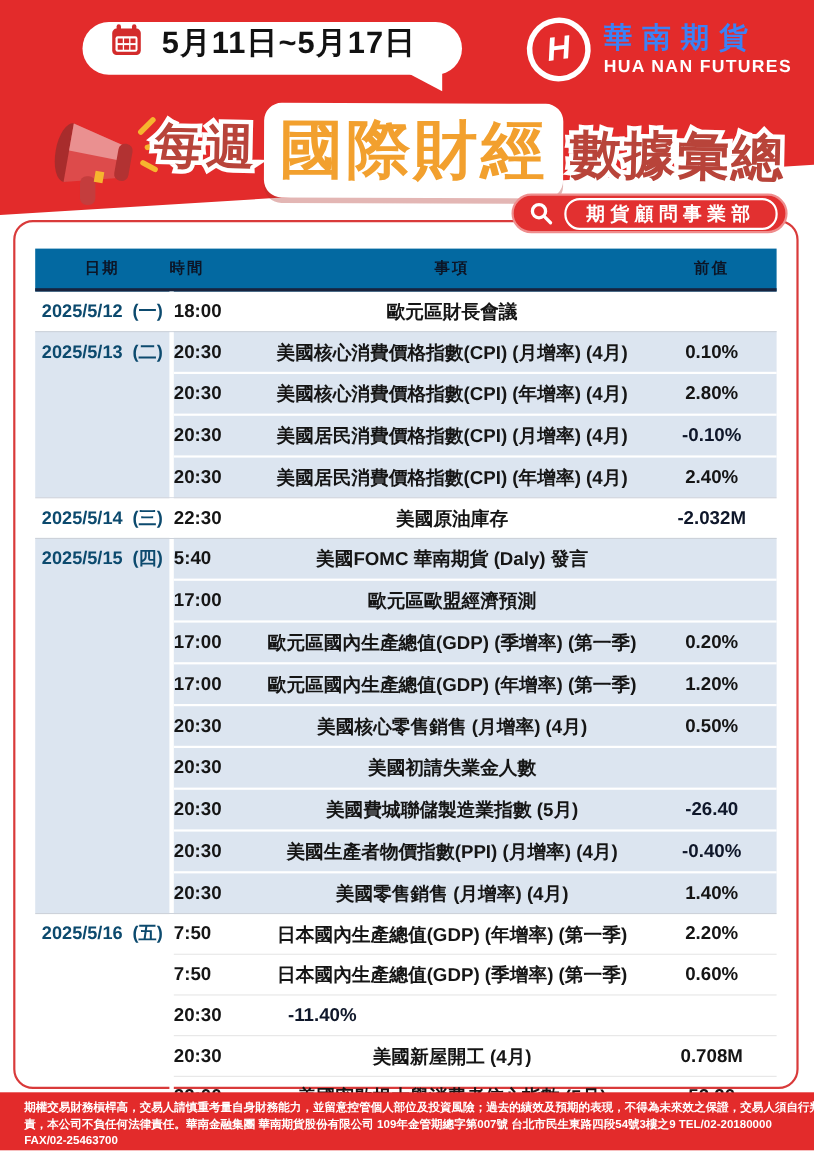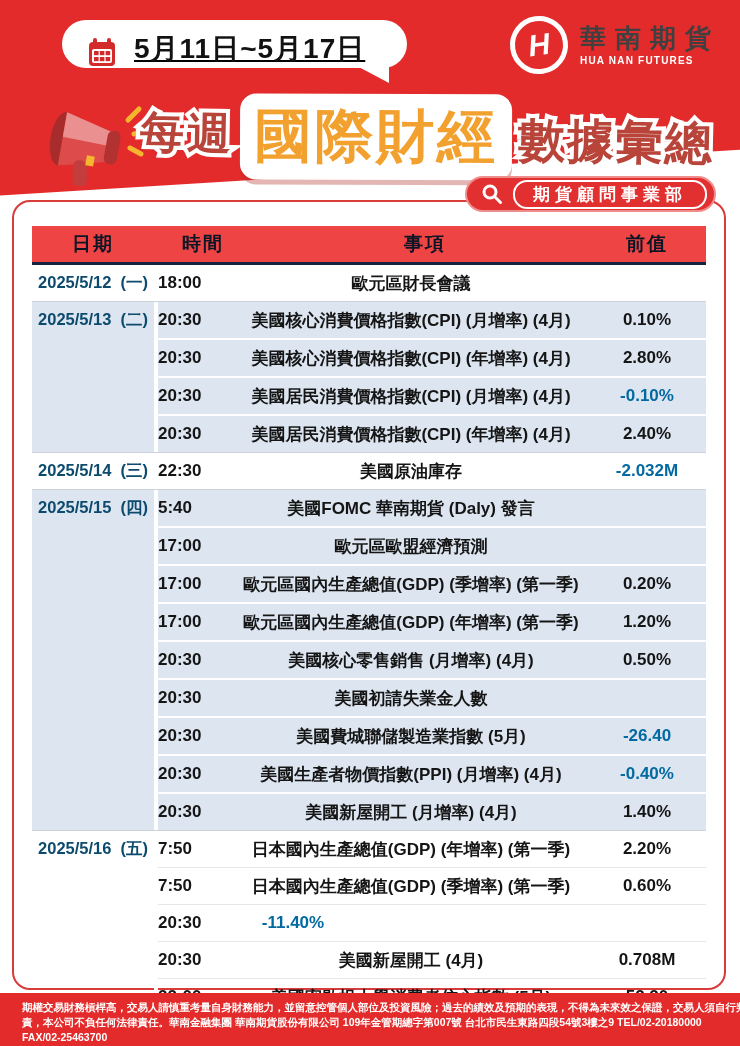--- a/index.html
+++ b/index.html
@@ -9,38 +9,38 @@
     font-family:"Liberation Sans","DejaVu Sans",sans-serif;
   }
   
   .red-header{
     position:absolute;top:0;left:0;width:740px;height:208px;
     background:#e32b2b;
     clip-path:polygon(0 0,100% 0,100% 72%,0 94%);
     z-index:1;
   }
   .date-pill{
-    position:absolute;left:62px;top:20px;width:345px;height:48px;
-    background:#fff;border-radius:28px;display:flex;align-items:flex-end;
-    gap:16px;padding-left:24px;box-sizing:border-box;z-index:4;text-decoration:underline;
+    position:absolute;left:75px;top:20px;width:345px;height:48px;
+    background:#fff;border-radius:28px;display:flex;align-items:flex-start;
+    gap:16px;padding-left:24px;box-sizing:border-box;z-index:4;
   }
   .date-pill::after{
     content:"";position:absolute;right:18px;bottom:-15px;width:0;height:0;
     border-left:34px solid transparent;border-top:18px solid #fff;
   }
   .date-pill .txt{font-size:28px;font-weight:bold;color:#121212;letter-spacing:1px;}
   .brand{position:absolute;right:20px;top:16px;display:flex;align-items:center;gap:12px;z-index:4;}
   .logo-circle{
     width:48px;height:48px;border:5px solid #fff;border-radius:50%;
     display:flex;align-items:center;justify-content:center;
     color:#fff;font-weight:bold;font-style:italic;font-size:30px;transform:rotate(-8deg);
   }
   .brand-text{display:flex;flex-direction:column;align-items:flex-start;line-height:1.1;}
-  .brand-zh{color:#404040;font-size:26px;font-weight:bold;letter-spacing:9px;}
-  .brand-en{color:#fff;font-size:10px;font-weight:bold;letter-spacing:1.2px;margin-top:3px;text-align:right;}
+  .brand-zh{color:#3b82f6;font-size:26px;font-weight:bold;letter-spacing:9px;}
+  .brand-en{color:#fff;font-size:16px;font-weight:bold;letter-spacing:1.2px;margin-top:3px;text-align:right;}
   
   .megaphone{position:absolute;left:42px;top:96px;z-index:5;}
   .title-row{
     position:absolute;left:140px;top:90px;height:96px;display:flex;align-items:center;
     z-index:5;transform:rotate(1.2deg);white-space:nowrap;
   }
   .t-dark{
     font-size:44px;font-weight:bold;color:#b8443a;letter-spacing:3px;
     -webkit-text-stroke:8px #fff;paint-order:stroke;
   }
@@ -64,46 +64,46 @@
     color:#ffffff;font-size:17px;font-weight:bold;letter-spacing:5px;white-space:nowrap;
   }
   
   .panel{
     position:absolute;left:12px;top:200px;width:714px;height:790px;
     border:2px solid #d93a3a;border-radius:18px;background:#fff;
     box-sizing:border-box;z-index:2;
   }
   .table{margin:24px 18px 0 18px;}
   .thead{
-    display:flex;height:36px;align-items:center;background:#ef4444;
-    border-bottom:3px solid #17243f;color:#0c1526;font-weight:bold;font-size:19px;
+    display:flex;height:36px;align-items:center;background:#0369a1;
+    border-bottom:3px solid #17243f;color:#0c1526;font-weight:bold;font-size:14px;
     letter-spacing:2px;
     justify-content:center;
   }
   .c-date{width:122px;text-align:center;}
-  .c-time{width:80px;text-align:left;margin-left:28px;}
+  .c-time{width:80px;text-align:left;}
   .c-event{flex:1;text-align:center;}
   .c-val{width:118px;text-align:center;}
   .group{display:flex;}
   .group.blue{background:#dce5f0;}
   .group + .group{border-top:1px solid #cdd2da;}
   .g-date{
     width:122px;border-right:4px solid #fff;box-sizing:content-box;
     padding-top:7px;text-align:center;font-weight:bold;font-size:16.5px;color:#0c4a6e;
     white-space:nowrap;
   }
   .g-date .wd{margin-left:9px;}
   .g-rows{flex:1;display:flex;flex-direction:column;}
   .row{display:flex;height:36px;align-items:center;font-size:17px;font-weight:600;color:#151515;}
   .group.blue .row + .row{border-top:2px solid #fff;}
   .group.white .row + .row{border-top:1px solid #e6e6e6;}
   .r-time{width:76px;text-align:left;}
   .r-event{flex:1;text-align:center;}
   .r-val{width:118px;text-align:center;font-weight:bold;}
-  .r-val.neg{color:#0369a1;}
+  .r-val.neg{color:#0f172a;}
   
   .footer{
     position:absolute;left:0;top:993px;width:740px;height:53px;background:#e32b2b;
     box-sizing:border-box;padding:7px 22px 0 22px;color:#fff;z-index:3;
   }
   .footer div{font-size:10.5px;font-weight:bold;line-height:1.42;white-space:nowrap;}
 </style>
 </head>
 <body>
 
@@ -259,21 +259,21 @@
               <div class="r-event">美國費城聯儲製造業指數 (5月)</div>
               <div class="r-val neg">-26.40</div>
             </div>
             <div class="row">
               <div class="r-time">20:30</div>
               <div class="r-event">美國生產者物價指數(PPI) (月增率) (4月)</div>
               <div class="r-val neg">-0.40%</div>
             </div>
             <div class="row">
               <div class="r-time">20:30</div>
-              <div class="r-event">美國新屋開工 (月增率) (4月)</div>
+              <div class="r-event">美國零售銷售 (月增率) (4月)</div>
               <div class="r-val">1.40%</div>
             </div>
           </div>
         </div>
         <div class="group white">
           <div class="g-date"><span>2025/5/16</span><span class="wd">(五)</span></div>
           <div class="g-rows">
             <div class="row">
               <div class="r-time">7:50</div>
               <div class="r-event">日本國內生產總值(GDP) (年增率) (第一季)</div>

